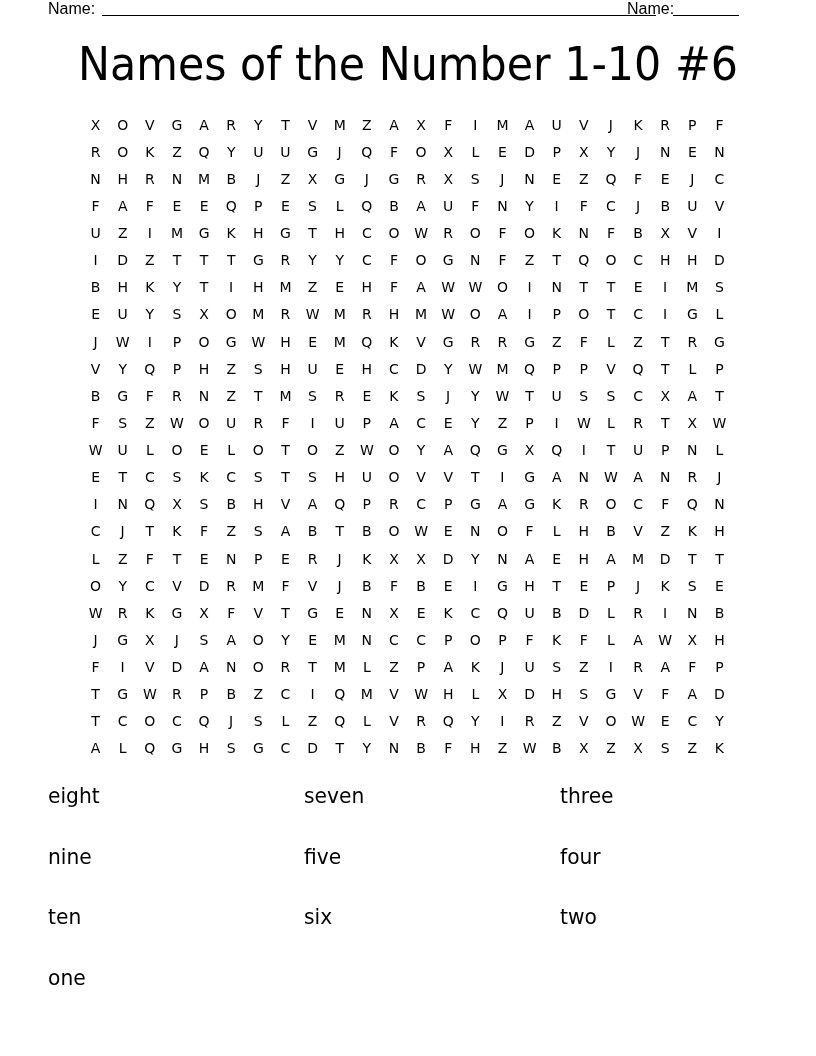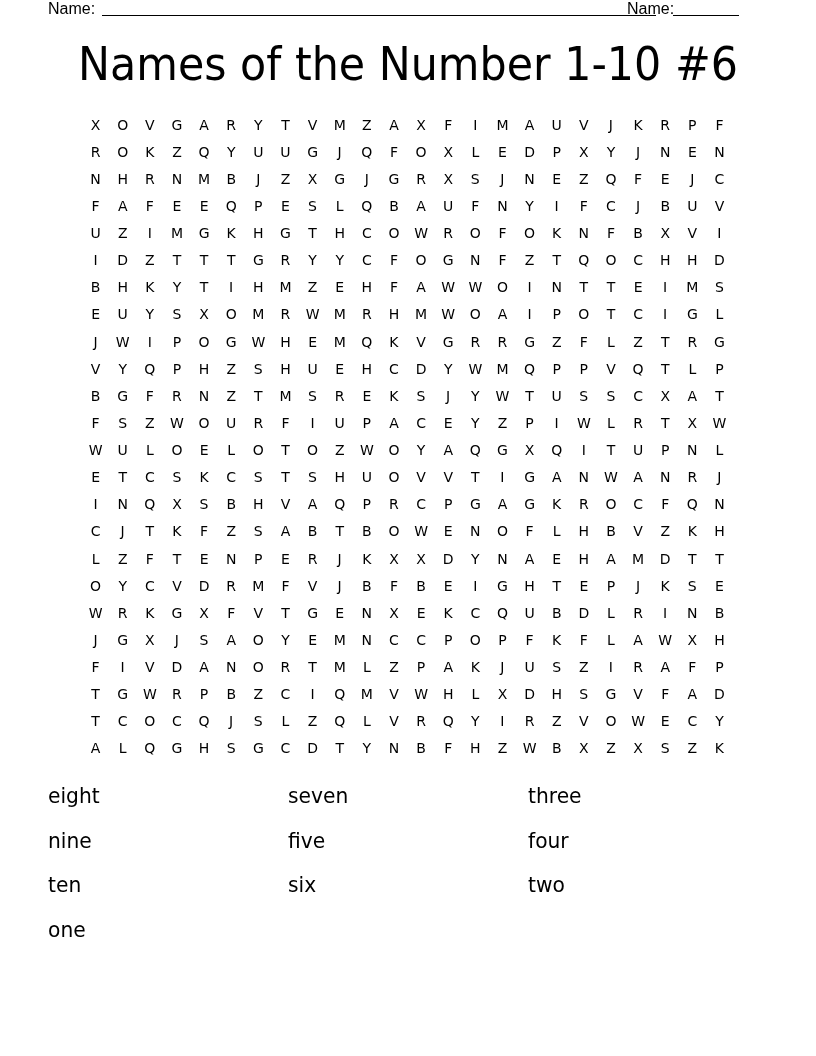--- a/index.html
+++ b/index.html
@@ -19,21 +19,21 @@
   }
   .grid {
     position: absolute; left: 82px; top: 111px;
     display: grid; grid-template-columns: repeat(24, 27.13px); grid-auto-rows: 27.13px;
     font-family: "DejaVu Sans", sans-serif; font-size: 14px;
   }
   .cell { display: flex; align-items: center; justify-content: center; }
   .words {
     position: absolute; left: 48px; top: 778px; width: 720px;
     display: grid; grid-template-columns: 240px 240px 240px; grid-auto-rows: 44.5px;
-    font-family: "DejaVu Sans", sans-serif; font-size: 22px;
+    font-family: "DejaVu Sans", sans-serif; font-size: 22px; gap: 16px;
   }
   .word { line-height: 36px; transform: scaleX(0.92); transform-origin: left; }
 </style>
 </head>
 <body>
 
 <div class="header-line">
   <span class="name-label">Name:</span>
   <span class="name-blank"></span>
   <span class="date-label">Name:</span>

